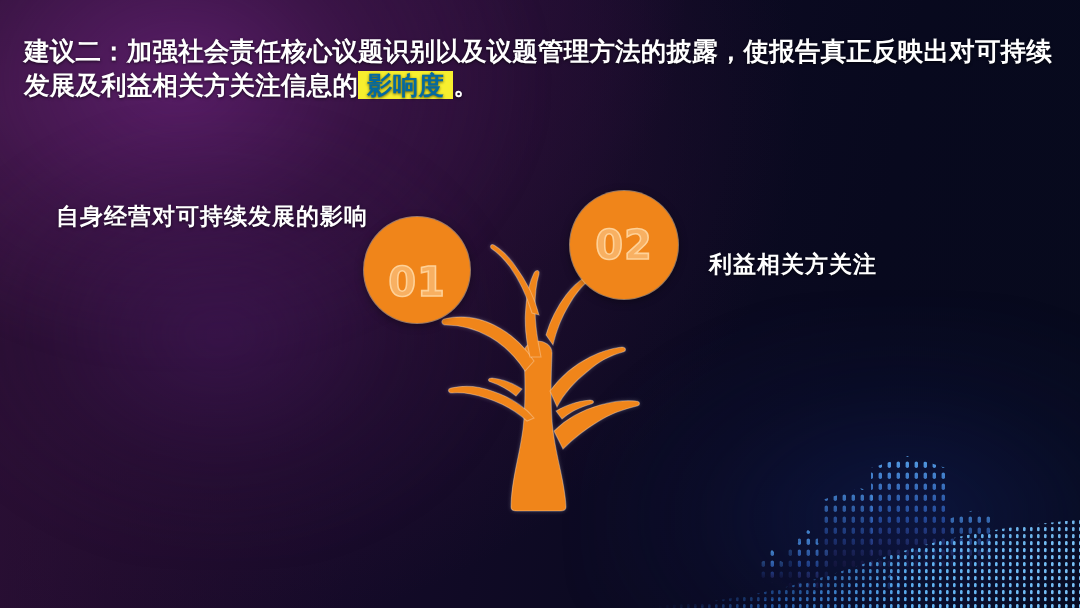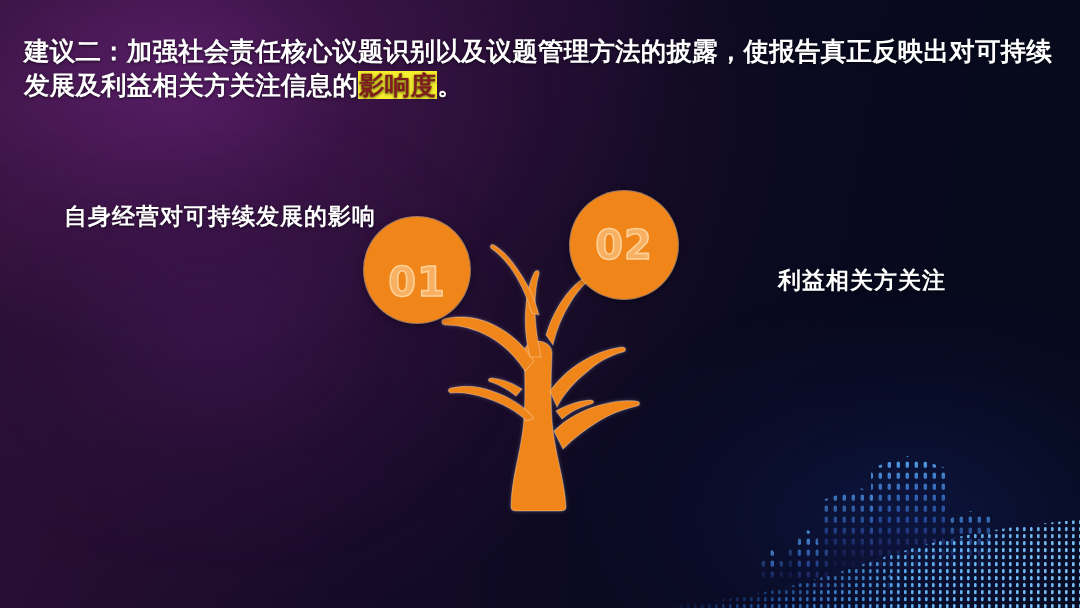--- a/index.html
+++ b/index.html
@@ -30,21 +30,21 @@
     background:radial-gradient(ellipse at center, rgba(20,40,110,.40) 0%, rgba(14,26,80,.16) 45%, rgba(10,16,50,0) 76%);
     filter:blur(12px);}
 
   
   #title{
     position:absolute;left:24px;top:34px;width:1035px;
     color:#ffffff;font-weight:bold;font-size:25.5px;line-height:34px;
     letter-spacing:.2px;text-align:left;
     text-shadow:0 1px 3px rgba(0,0,0,.65);
   }
-  #title .hl{background:#f7ef2e;color:#7f1d1d;padding:0 1px;}
+  #title .hl{background:#f7ef2e;color:#0369a1;padding:0 9px;}
 
   
   #tree{position:absolute;left:380px;top:185px;width:320px;height:330px;}
   #tree svg{display:block;width:100%;height:100%;
     filter:drop-shadow(0 0 2px rgba(255,255,255,.22));}
 
   
   .node{
     position:absolute;border-radius:50%;
     background:#f0851a;
@@ -66,23 +66,23 @@
   
   .block{position:absolute;color:#ffffff;text-align:center;}
   .block .head{
     font-weight:bold;font-size:23px;line-height:36px;letter-spacing:1px;
     text-shadow:0 1px 3px rgba(0,0,0,.6);
   }
   .block .body{
     font-size:17.5px;line-height:31px;letter-spacing:.4px;
     color:#f2f2f7;text-shadow:0 1px 2px rgba(0,0,0,.55);
   }
-  #block-left{left:64px;top:198px;width:312px;}
+  #block-left{left:56px;top:198px;width:312px;}
   #block-left .head{padding-bottom:8px;}
-  #block-right{left:640px;top:262px;width:306px;text-align:right;}
+  #block-right{left:640px;top:246px;width:306px;}
   #block-right .head{padding-bottom:8px;}
 
   
   #city{position:absolute;right:0;bottom:0;width:330px;height:170px;pointer-events:none;}
   #city svg{display:block;width:100%;height:100%;}
   #wave{position:absolute;right:0;bottom:0;width:430px;height:110px;pointer-events:none;}
   #wave svg{display:block;width:100%;height:100%;}
 </style>
 </head>
 <body>

